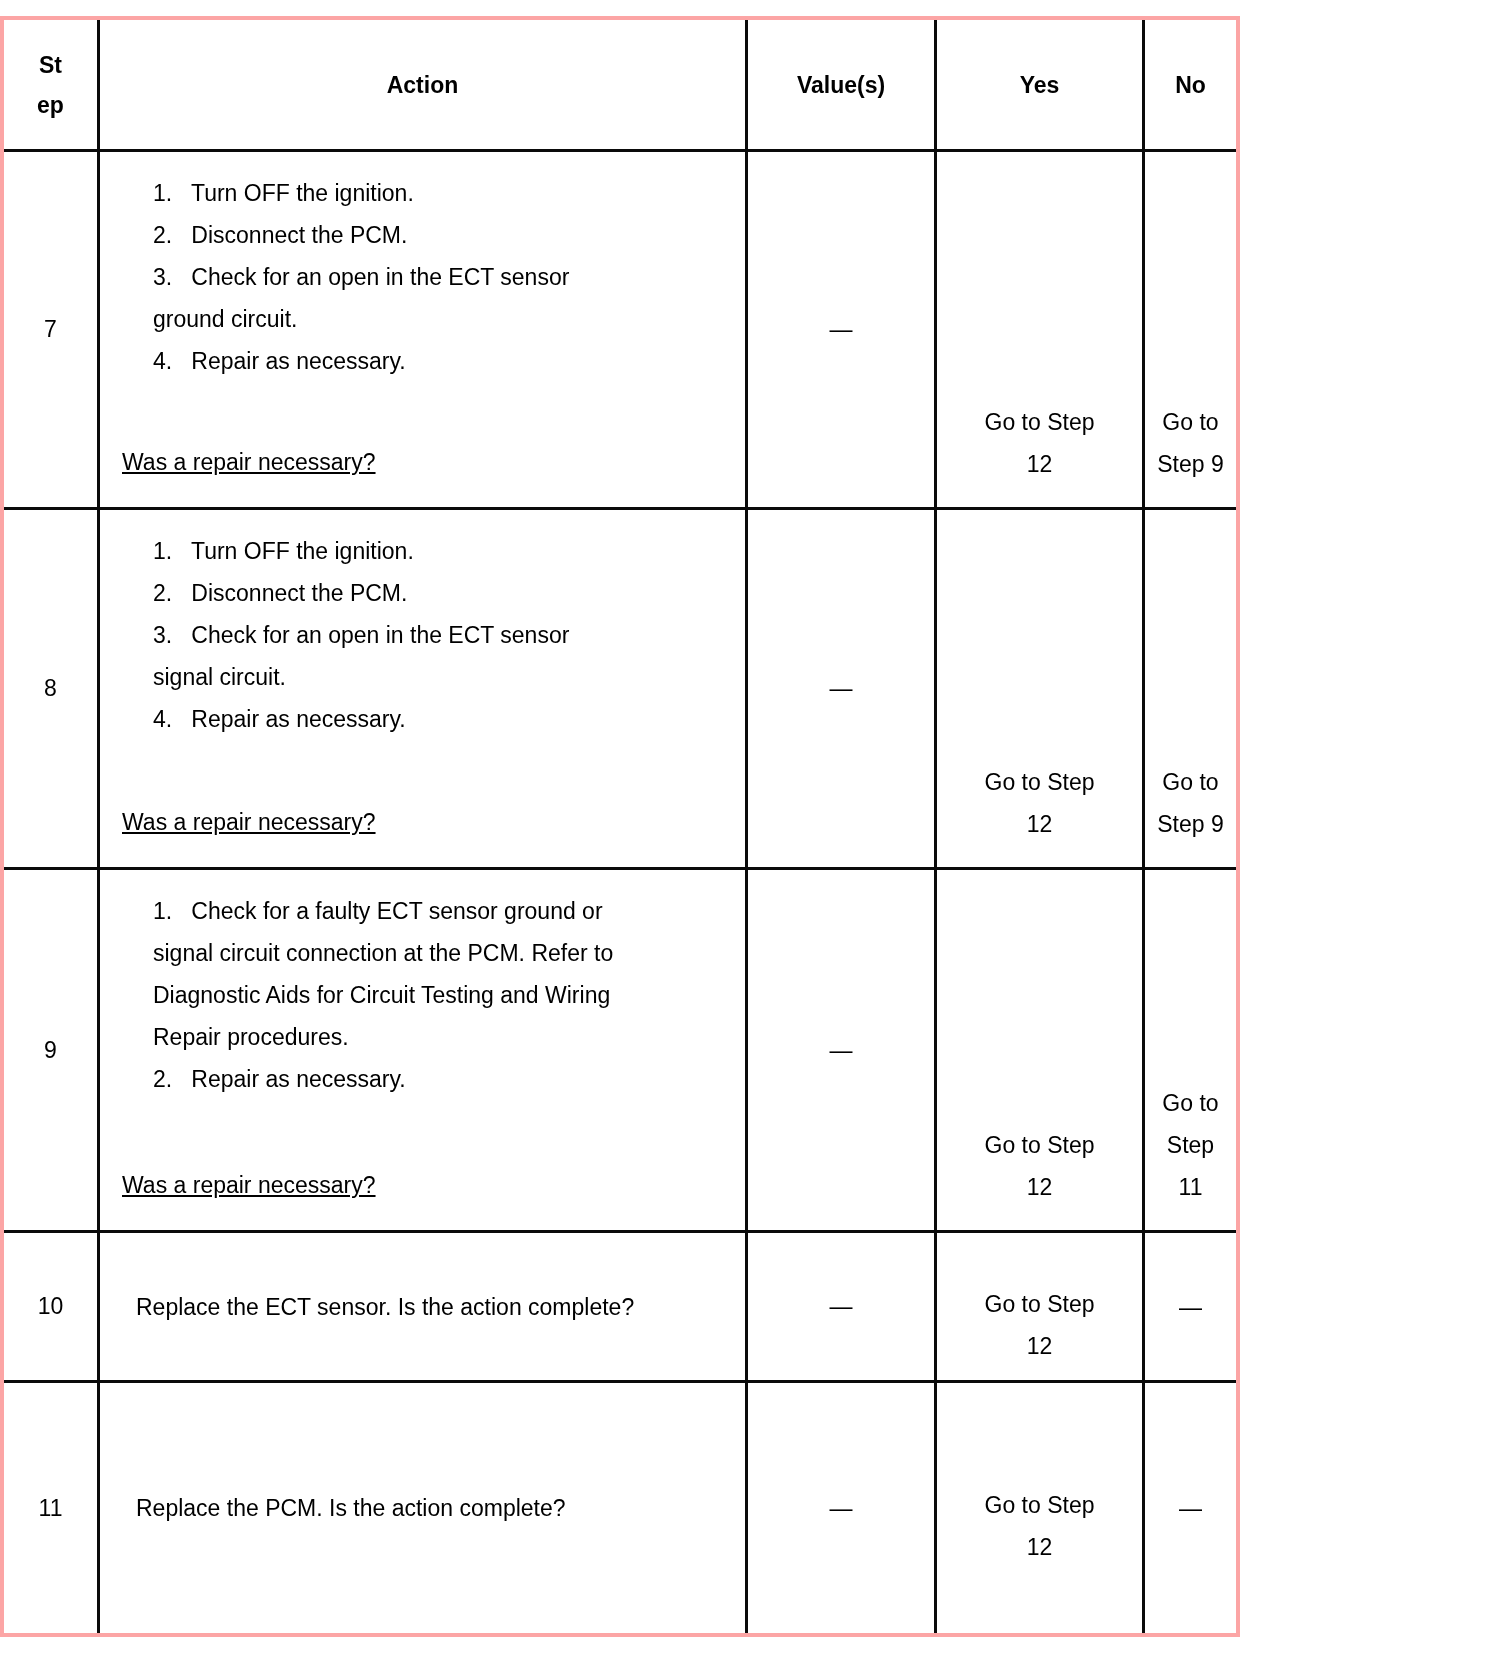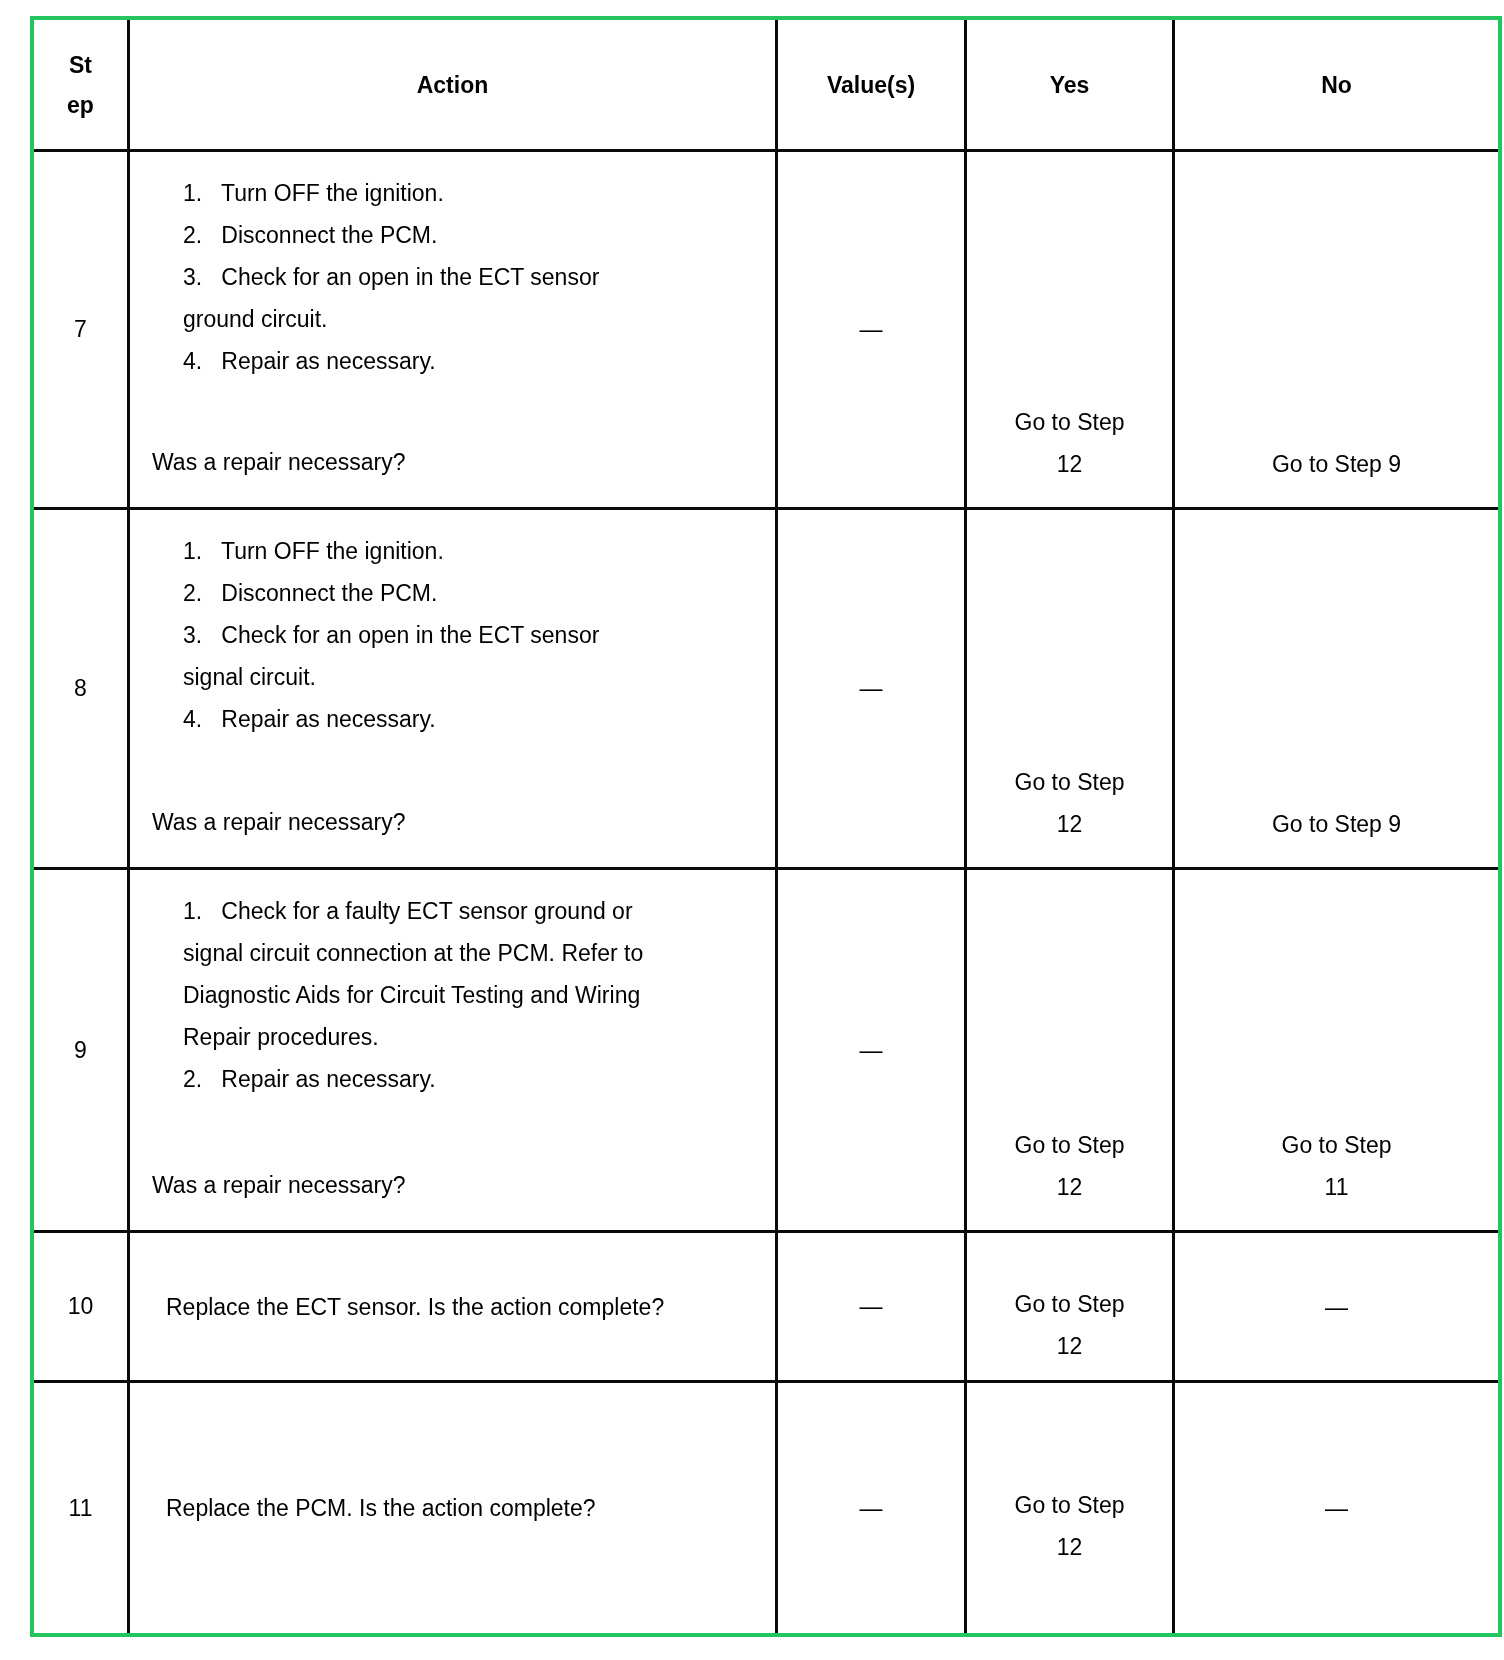--- a/index.html
+++ b/index.html
@@ -7,24 +7,24 @@
   body {
     width: 1504px;
     height: 1660px;
     position: relative;
     font-family: "Liberation Sans", sans-serif;
     color: #000000;
     overflow: hidden;
   }
   .doc-table {
     position: absolute;
-    left: 30px;
+    left: 0;
     top: 16px;
-    width: 1472px;
-    border: 4px solid #22c55e;
+    width: 1240px;
+    border: 4px solid #fca5a5;
     background: #ffffff;
   }
   .tr {
     display: grid;
     grid-template-columns: 96px 648px 189px 208px 1fr;
     border-bottom: 3px solid #0a0a0a;
   }
   .tr:last-child { border-bottom: none; }
   .td {
     border-right: 3px solid #0a0a0a;
@@ -67,20 +67,21 @@
   }
   .action-lines {
     white-space: pre-wrap;
     line-height: 42px;
     margin-left: 37px;
   }
   .question {
     margin-top: auto;
     padding-left: 6px;
     line-height: 42px;
+    text-decoration: underline;
   }
 
   
   .action-simple {
     display: flex;
     align-items: center;
     padding-left: 16px;
     line-height: 42px;
     margin-left: 20px;
   }

